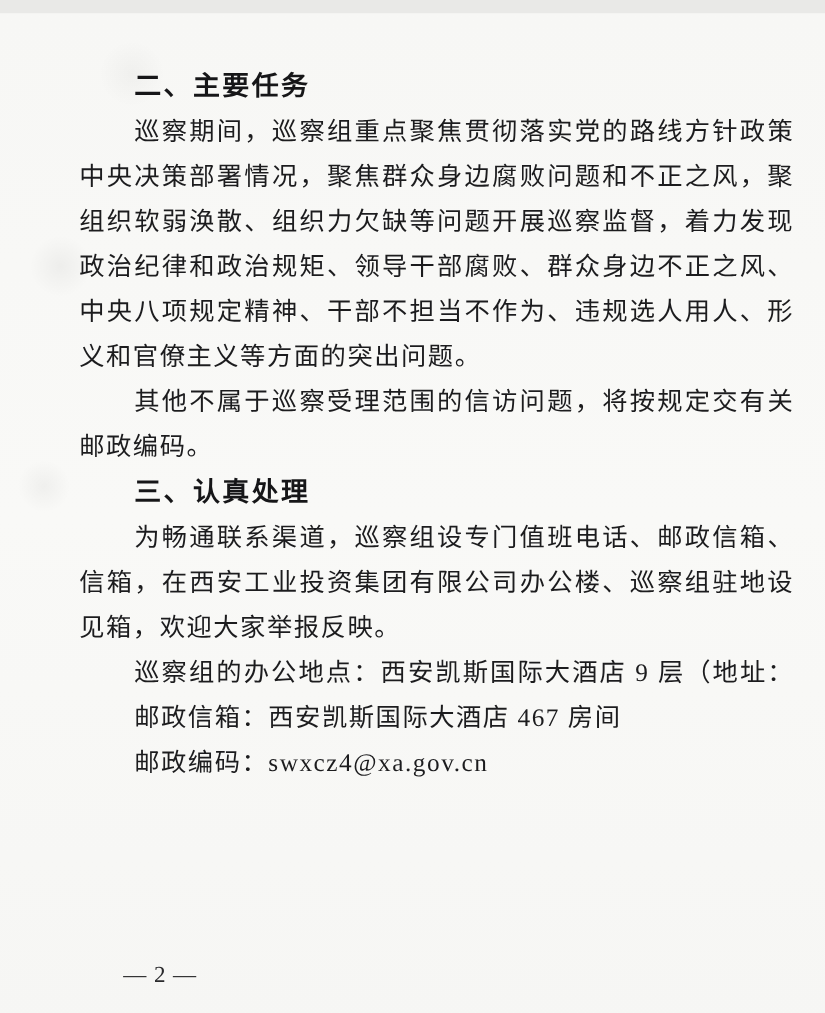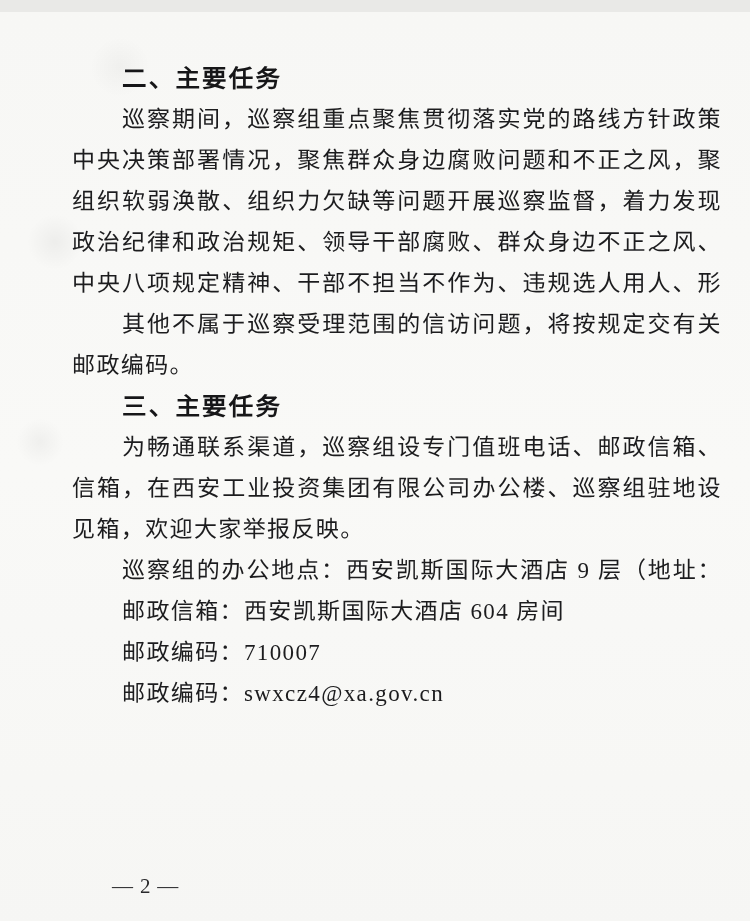--- a/index.html
+++ b/index.html
@@ -66,32 +66,32 @@
 <div class="page">
   <div class="content">
 
     <div class="row heading indent">二、主要任务</div>
 
     <div class="row full indent">巡察期间，巡察组重点聚焦贯彻落实党的路线方针政策和党</div>
     <div class="row full">中央决策部署情况，聚焦群众身边腐败问题和不正之风，聚焦党</div>
     <div class="row full">组织软弱涣散、组织力欠缺等问题开展巡察监督，着力发现违反</div>
     <div class="row full">政治纪律和政治规矩、领导干部腐败、群众身边不正之风、违反</div>
     <div class="row full">中央八项规定精神、干部不担当不作为、违规选人用人、形式主</div>
+    <div class="row">义和官僚主义等方面的突出问题。</div>
 
     <div class="row full indent">其他不属于巡察受理范围的信访问题，将按规定交有关部门</div>
     <div class="row">邮政编码。</div>
 
-    <div class="row heading indent">三、主要任务</div>
+    <div class="row heading indent">三、认真处理</div>
 
     <div class="row full indent">为畅通联系渠道，巡察组设专门值班电话、邮政信箱、电子</div>
     <div class="row full">信箱，在西安工业投资集团有限公司办公楼、巡察组驻地设置意</div>
     <div class="row">见箱，欢迎大家举报反映。</div>
 
     <div class="row full indent">巡察组的办公地点：西安凯斯国际大酒店 9 层（地址：未央</div>
 
-    <div class="row indent">邮政信箱：西安凯斯国际大酒店 604 房间</div>
-    <div class="row indent">邮政编码：710007</div>
+    <div class="row indent">邮政信箱：西安凯斯国际大酒店 467 房间</div>
     <div class="row indent">邮政编码：swxcz4@xa.gov.cn</div>
 
   </div>
 
   <div class="footer">— 2 —</div>
 </div>
 
 </body></html>

